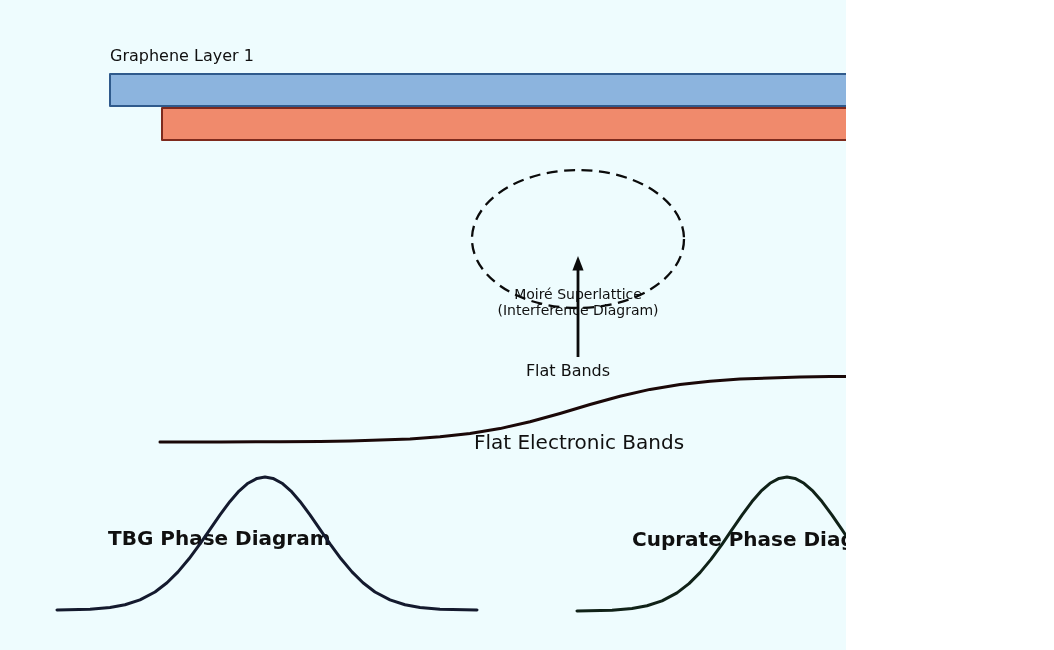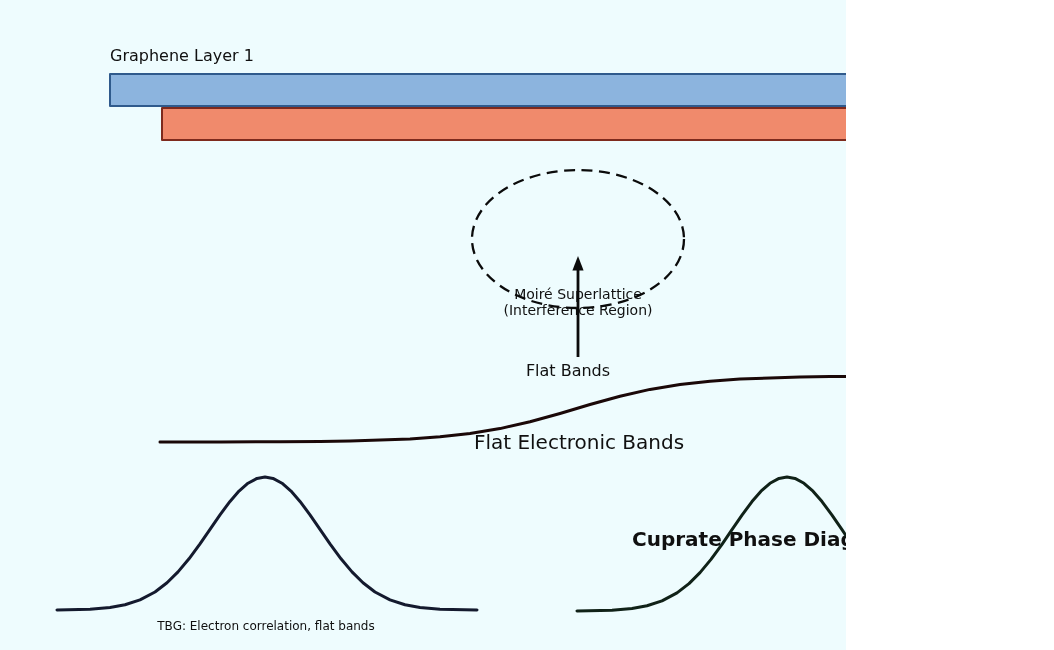--- a/index.html
+++ b/index.html
@@ -110,30 +110,30 @@
 
 <div class="canvas">
 
   <div class="rect layer1-rect"></div>
   <div class="rect layer2-rect"></div>
 
   <div class="label layer1-label">Graphene Layer 1</div>
 
   <div class="label moire-label">
     <div>Moiré Superlattice</div>
-    <div>(Interference Region)</div>
+    <div>(Interference Diagram)</div>
   </div>
 
   <div class="label flatbands-label">Flat Bands</div>
 
   <div class="label bandcurve-label">Flat Electronic Bands</div>
 
+  <div class="label tbg-title">TBG Phase Diagram</div>
   <div class="label cuprate-title">Cuprate Phase Diagram</div>
 
-  <div class="label tbg-caption">TBG: Electron correlation, flat bands</div>
 
   <svg class="overlay" width="1054" height="650" viewBox="0 0 1054 650">
 
     <ellipse class="moire-ellipse" cx="578" cy="239" rx="106" ry="69"></ellipse>
 
     <g>
       <line class="arrow-line" x1="578" y1="357" x2="578" y2="269"></line>
       <polygon class="arrow-head" points="578,256 572.4,270.5 583.6,270.5"></polygon>
     </g>
 

